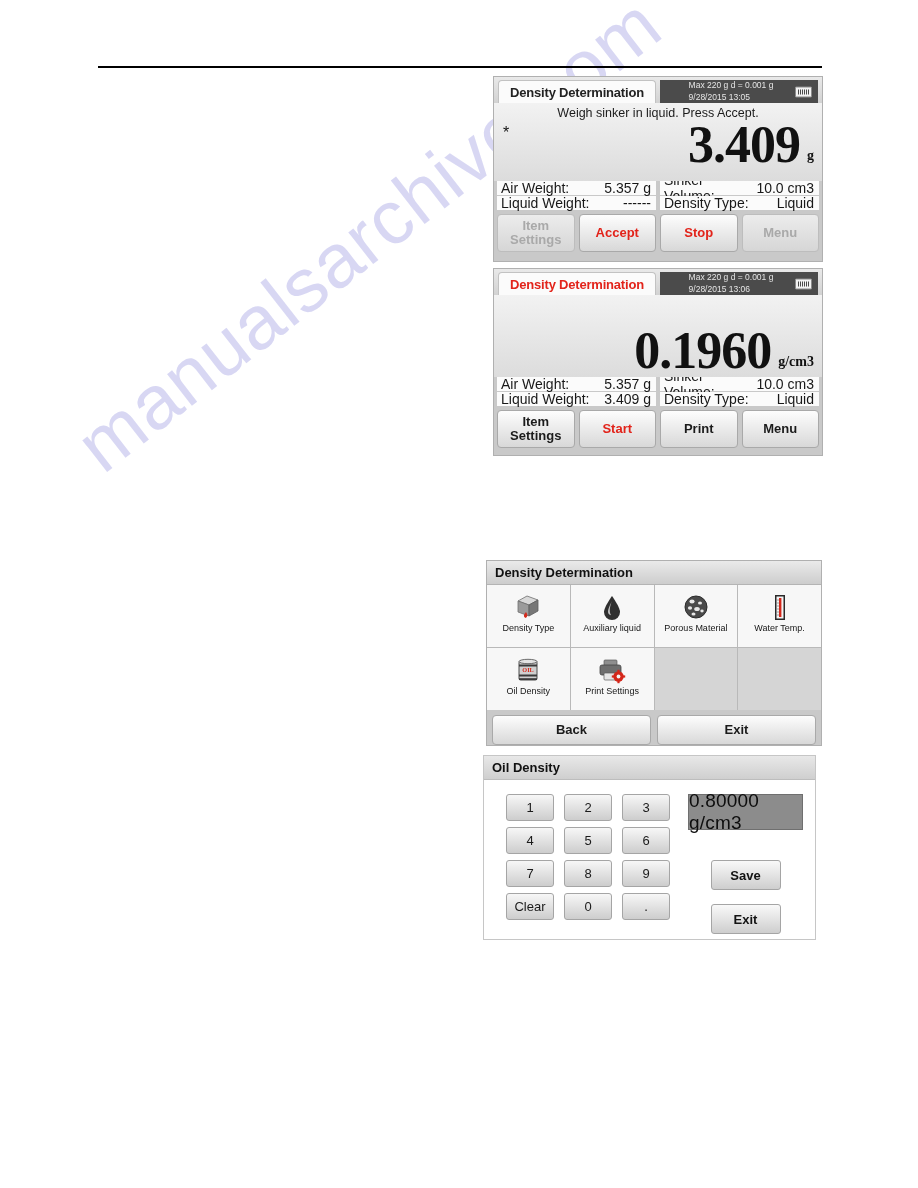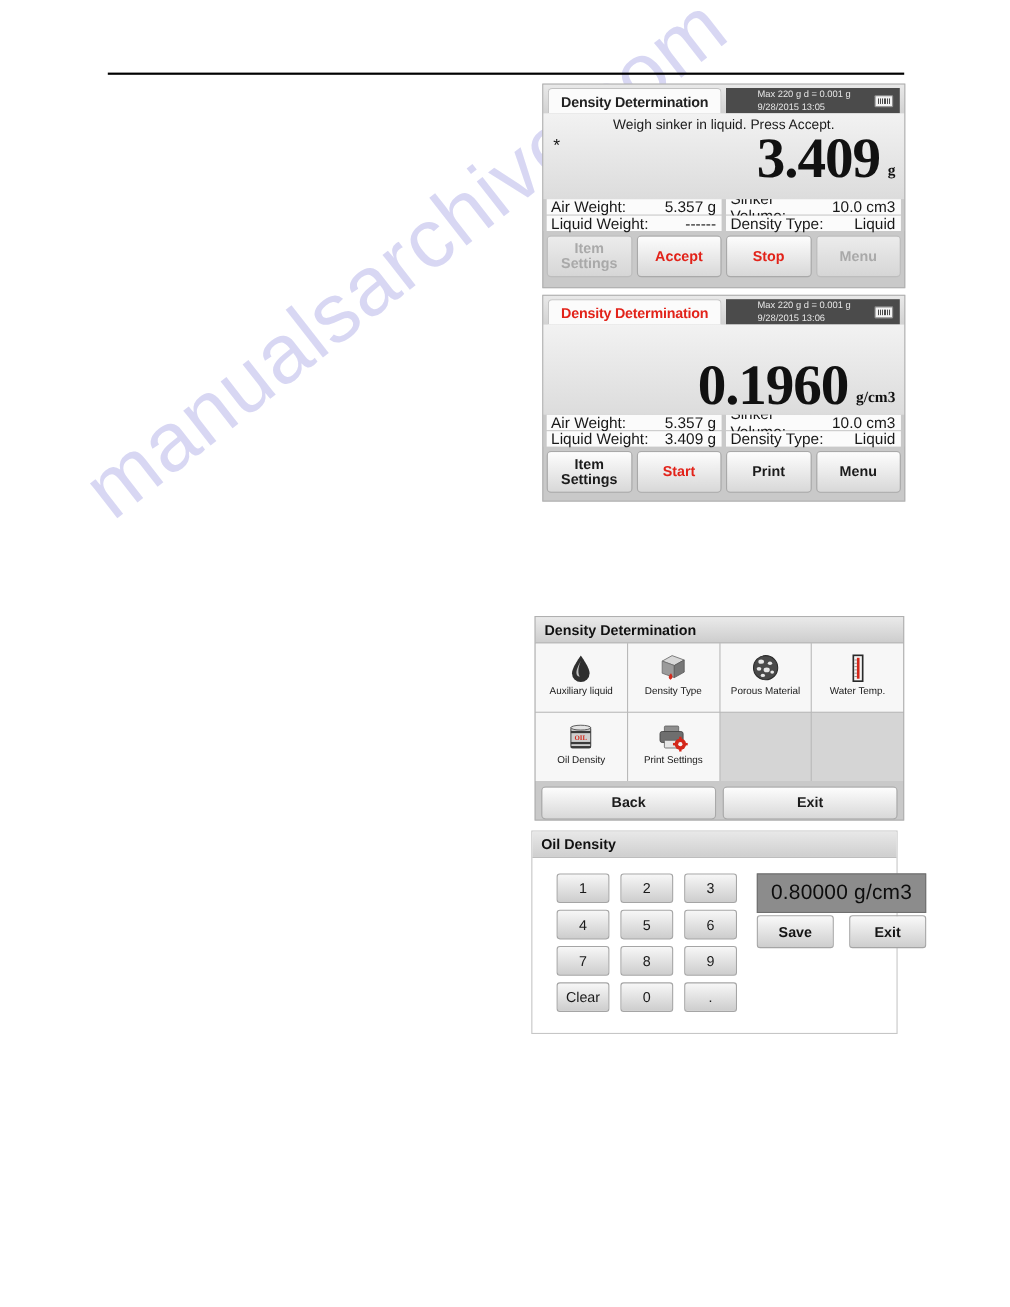--- a/index.html
+++ b/index.html
@@ -281,23 +281,24 @@
     background: #8c8c8c;
     border: 1px solid #6f6f6f;
     color: #0d0d0d;
     font-size: 19px;
     display: flex;
     align-items: center;
     justify-content: center;
     letter-spacing: .2px;
   }
   .side-btns {
-    margin-top: 2px;
+    margin-top: 30px;
     align-self: center;
     display: flex;
+    flex-direction: column;
     gap: 14px;
   }
   .side-btn {
     width: 70px; height: 30px;
     background: linear-gradient(#f9f9f9, #cecece);
     border: 1px solid #a5a5a5;
     border-radius: 3px;
     font-size: 13px;
     font-weight: bold;
     color: #131313;
@@ -414,37 +415,37 @@
 </div>
 
 <div class="panel" style="left:486px; top:560px; width:336px; height:186px;">
   <div class="menu-head">Density Determination</div>
 
   <div class="icon-grid">
 
     <div class="icon-cell">
       <span class="glyph">
         <svg width="30" height="30" viewBox="0 0 30 30">
-          <path d="M15 4 C15 4 7 15 7 20 a8 8 0 0 0 16 0 C23 15 15 4 15 4 z" fill="#2f2f2f"></path>
-          <path d="M15 9 C15 9 11 16 11 19.5 a4 4 0 0 0 3 3.8 C11.5 19 13.6 12 15 9 z" fill="#f2f2f2" opacity=".75"></path>
-        </svg>
-      </span>
-      <span class="cap">Auxiliary liquid</span>
-    </div>
-
-    <div class="icon-cell">
-      <span class="glyph">
-        <svg width="30" height="30" viewBox="0 0 30 30">
           <polygon points="5,9 14,4 25,8 16,13" fill="#d8d8d8" stroke="#6f6f6f" stroke-width=".8"></polygon>
           <polygon points="5,9 16,13 16,24 5,20" fill="#9b9b9b" stroke="#6f6f6f" stroke-width=".8"></polygon>
           <polygon points="16,13 25,8 25,19 16,24" fill="#777" stroke="#5d5d5d" stroke-width=".8"></polygon>
           <path d="M13 20 q-4 4 -0.5 6 q3.5 -2 0.5 -6 z" fill="#d42a1c"></path>
         </svg>
       </span>
       <span class="cap">Density Type</span>
+    </div>
+
+    <div class="icon-cell">
+      <span class="glyph">
+        <svg width="30" height="30" viewBox="0 0 30 30">
+          <path d="M15 4 C15 4 7 15 7 20 a8 8 0 0 0 16 0 C23 15 15 4 15 4 z" fill="#2f2f2f"></path>
+          <path d="M15 9 C15 9 11 16 11 19.5 a4 4 0 0 0 3 3.8 C11.5 19 13.6 12 15 9 z" fill="#f2f2f2" opacity=".75"></path>
+        </svg>
+      </span>
+      <span class="cap">Auxiliary liquid</span>
     </div>
 
     <div class="icon-cell">
       <span class="glyph">
         <svg width="30" height="30" viewBox="0 0 30 30">
           <circle cx="15" cy="15" r="11" fill="#4a4a4a"></circle>
           <circle cx="15" cy="15" r="11" fill="none" stroke="#2c2c2c" stroke-width="1"></circle>
           <g fill="#e8e8e8">
             <ellipse cx="11" cy="9.5" rx="2.6" ry="2"></ellipse>
             <ellipse cx="19" cy="11" rx="2" ry="1.6"></ellipse>

